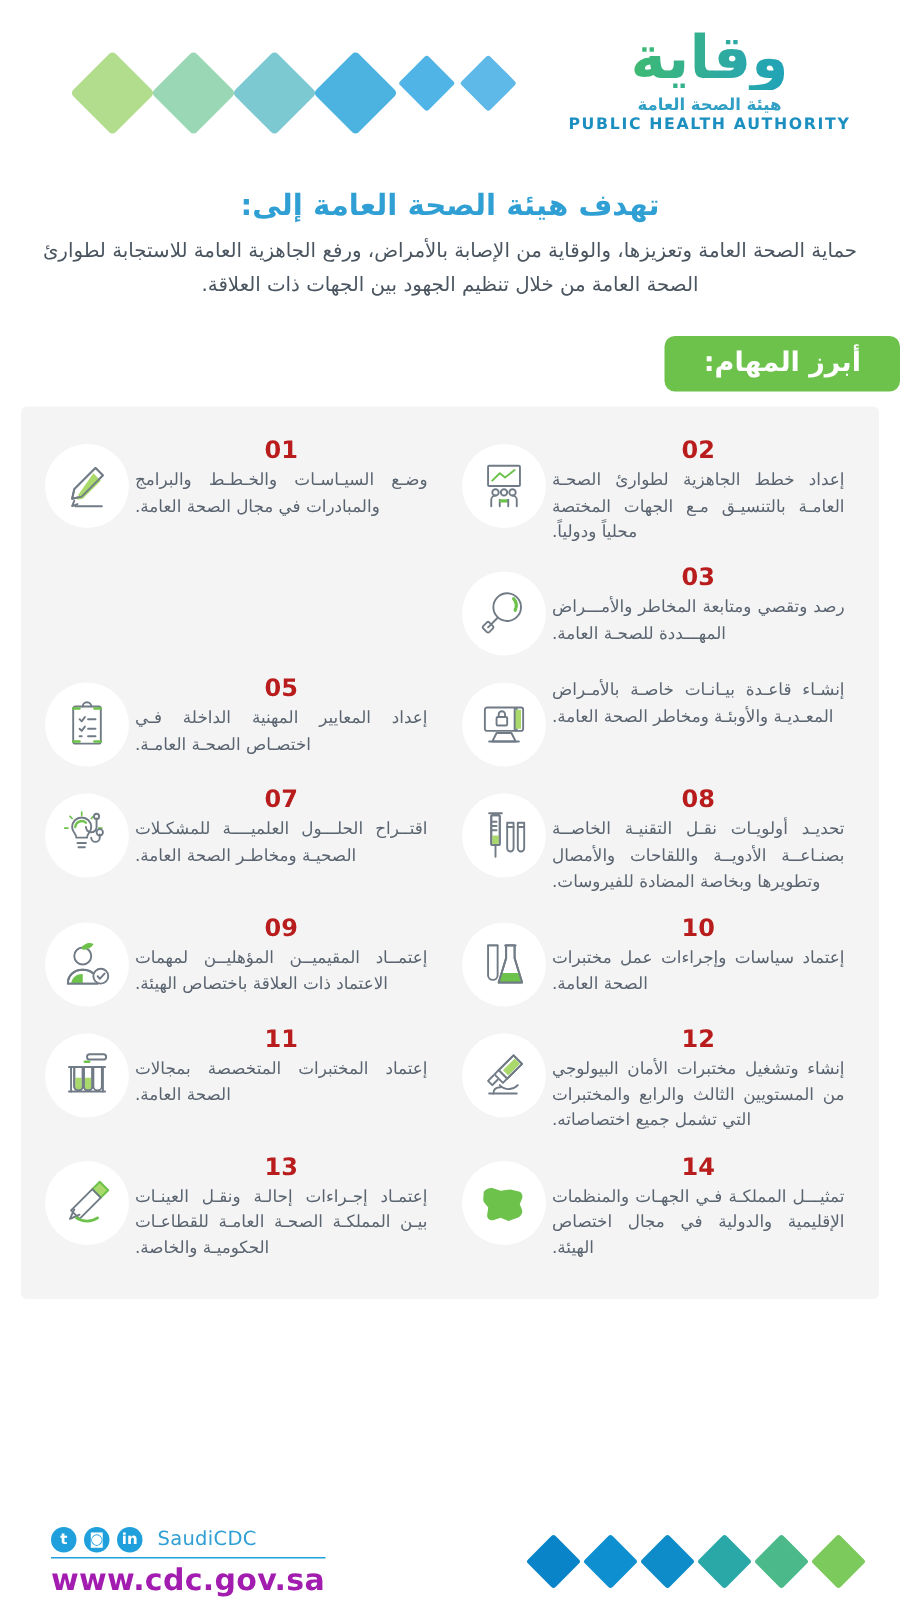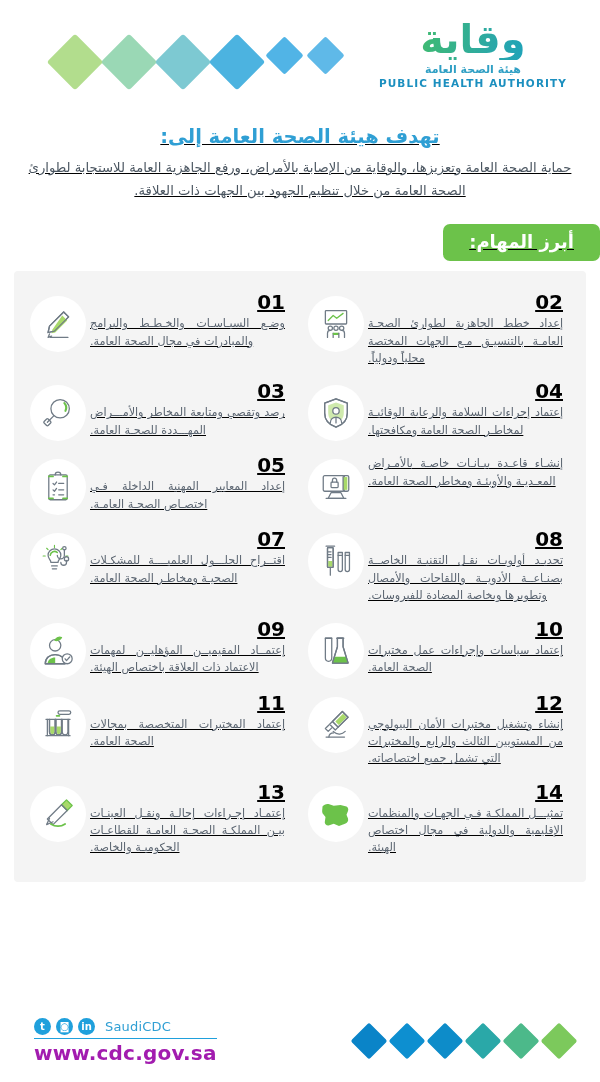--- a/index.html
+++ b/index.html
@@ -9,21 +9,20 @@
     height: 1082px;
     background: #ffffff;
     font-family: "DejaVu Sans", "Liberation Sans", sans-serif;
     overflow: hidden;
   }
   .page {
     position: relative;
     width: 600px;
     height: 1082px;
     background: #ffffff;
-    text-decoration: underline;
   }
 
   
   .top-header {
     position: relative;
     height: 115px;
     padding: 0;
   }
   .top-diamonds {
     position: absolute;
@@ -143,26 +142,26 @@
     margin-top: 4px;
   }
   .cell-text {
     flex: 1 1 auto;
     text-align: left;
     padding-left: 4px;
     padding-right: 7px;
     direction: rtl;
   }
   .num {
-    color: #000000;
-    font-size: 20px;
+    color: #b91c1c;
+    font-size: 16px;
     font-weight: bold;
     line-height: 1;
     margin-bottom: 3px;
-    text-align: right;
+    text-align: center;
     direction: ltr;
   }
   .desc {
     color: #5a6470;
     font-size: 11.2px;
     line-height: 1.55;
     text-align: justify;
     text-align-last: left;
     direction: rtl;
   }
@@ -280,36 +279,20 @@
           </svg>
         </div>
         <div class="cell-text">
           <div class="num">01</div>
           <div class="desc">وضـع السيـاسـات والخـطـط والبرامج والمبادرات في مجال الصحة العامة.</div>
         </div>
       </div>
     </div>
 
     <div class="row">
-      <div class="cell">
-        <div class="icon-circle">
-          <svg width="34" height="34" viewBox="0 0 48 48" fill="none" stroke="#707b86" stroke-width="1.8" stroke-linecap="round" stroke-linejoin="round">
-            <path d="M24 4l16 6v14c0 11-7 17-16 20C15 41 8 35 8 24V10z"></path>
-            <path d="M24 9l11 4v11c0 8-5 12-11 14-6-2-11-6-11-14V13z" fill="#a8d96a" fill-opacity="0.55" stroke="none"></path>
-            <path d="M24 4l16 6v14c0 11-7 17-16 20C15 41 8 35 8 24V10z"></path>
-            <circle cx="24" cy="21" r="4.5" fill="#fff"></circle>
-            <path d="M16 38c0-5 3.5-8 8-8s8 3 8 8" fill="#fff" stroke="#707b86"></path>
-            <line x1="24" y1="31" x2="24" y2="38"></line>
-          </svg>
-        </div>
-        <div class="cell-text">
-          <div class="num">04</div>
-          <div class="desc">إعتماد إجراءات السلامة والرعاية الوقائيـة لمخاطـر الصحة العامة ومكافحتها.</div>
-        </div>
-      </div>
 
       <div class="cell">
         <div class="icon-circle">
           <svg width="34" height="34" viewBox="0 0 48 48" fill="none" stroke="#707b86" stroke-width="1.8" stroke-linecap="round" stroke-linejoin="round">
             <circle cx="27" cy="18" r="13"></circle>
             <path d="M33 10a10 10 0 011.5 11" stroke="#6cc24a" stroke-width="3"></path>
             <line x1="18" y1="28" x2="9" y2="37"></line>
             <rect x="5" y="33" width="8" height="8" rx="1.5" transform="rotate(-45 9 37)"></rect>
           </svg>
         </div>

